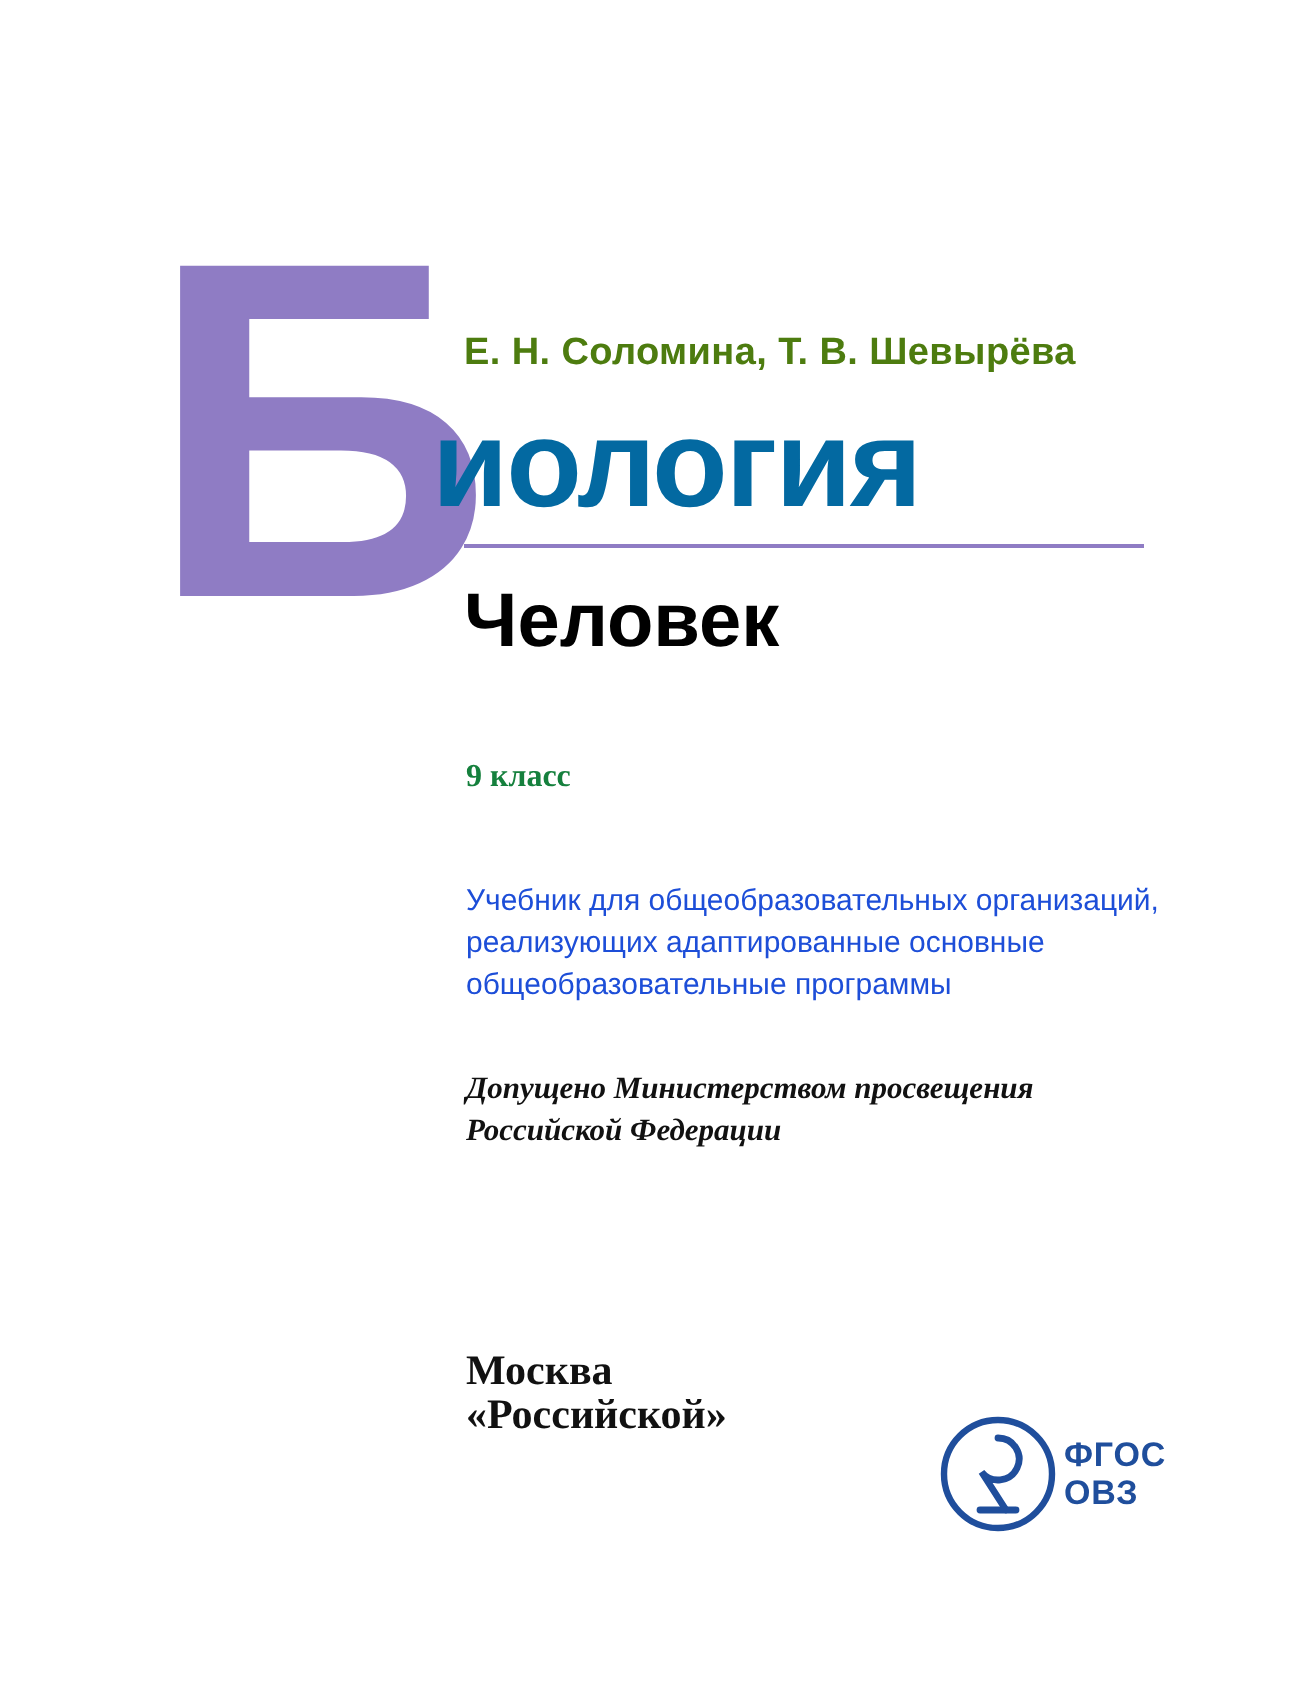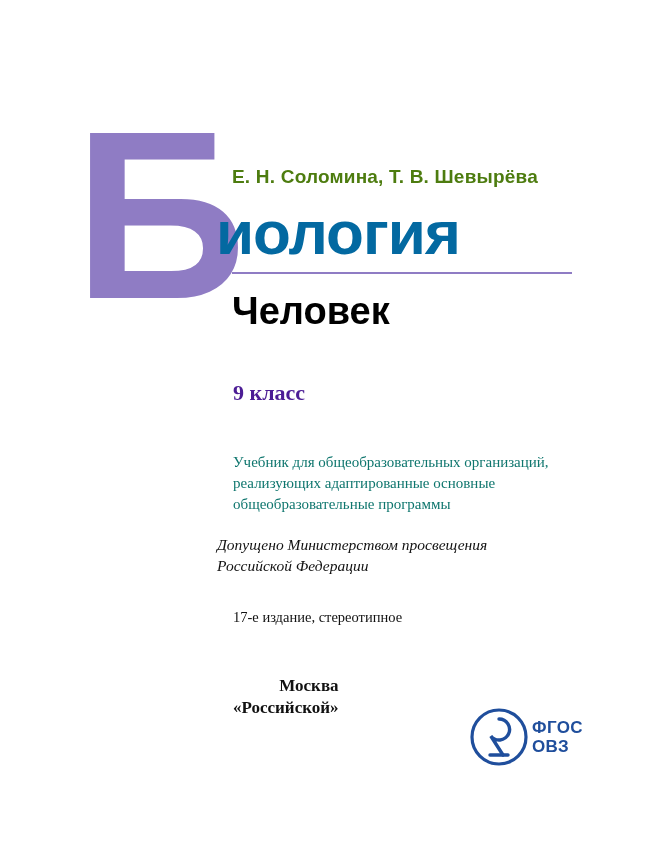--- a/index.html
+++ b/index.html
@@ -82,69 +82,68 @@
     letter-spacing: 0px;
     color: #000000;
   }
 
   .grade {
     position: absolute;
     left: 233px;
     top: 380px;
     font-family: "Liberation Serif", serif;
     font-weight: bold;
-    font-size: 22px;
-    color: #4c1d95;
+    font-size: 16px;
+    color: #15803d;
   }
 
   .descr {
     position: absolute;
     left: 233px;
     top: 440px;
     width: 360px;
-    font-family: Liberation Serif, serif;
+    font-family: Liberation Sans, sans-serif;
     font-size: 15px;
     line-height: 21px;
-    color: #0f766e;
-    margin-top: 12px;
+    color: #1d4ed8;
   }
 
   .approval {
     position: absolute;
-    left: 217px;
+    left: 233px;
     top: 534px;
     width: 330px;
     font-family: "Liberation Serif", serif;
     font-style: italic;
     font-size: 15.5px;
     line-height: 21px;
     color: #111111;
+    font-weight: bold;
   }
 
   .edition {
     position: absolute;
     left: 233px;
     top: 608px;
     width: 300px;
     font-family: "Liberation Serif", serif;
     font-size: 14.5px;
     line-height: 19px;
     color: #111111;
   }
 
   .imprint {
     position: absolute;
     left: 233px;
     top: 675px;
     font-family: "Liberation Serif", serif;
     font-weight: bold;
-    font-size: 17px;
+    font-size: 21px;
     line-height: 21.5px;
     color: #111111;
-    text-align: right;
   }
 
   
   .fgos {
     position: absolute;
     left: 470px;
     top: 708px;
     width: 120px;
     height: 62px;
   }
@@ -181,21 +180,20 @@
   <div class="rule"></div>
 
   <div class="title-sub">Человек</div>
 
   <div class="grade">9 класс</div>
 
   <div class="descr">Учебник для общеобразовательных организаций, реализующих адаптированные основные общеобразовательные программы</div>
 
   <div class="approval">Допущено Министерством просвещения Российской Федерации</div>
 
-  <div class="edition">17-е издание, стереотипное</div>
 
   <div class="imprint">
     <div>Москва</div>
     <div>«Российской»</div>
   </div>
 
   <div class="fgos">
     <svg class="fgos-mark" viewBox="0 0 58 58">
       <circle cx="29" cy="29" r="27" fill="none" stroke="#1f4e9c" stroke-width="3.2"></circle>
       <path d="M29 11 a10.5 10.5 0 1 1 -8.2 17 L33 47" fill="none" stroke="#1f4e9c" stroke-width="3.4" stroke-linecap="round"></path>

